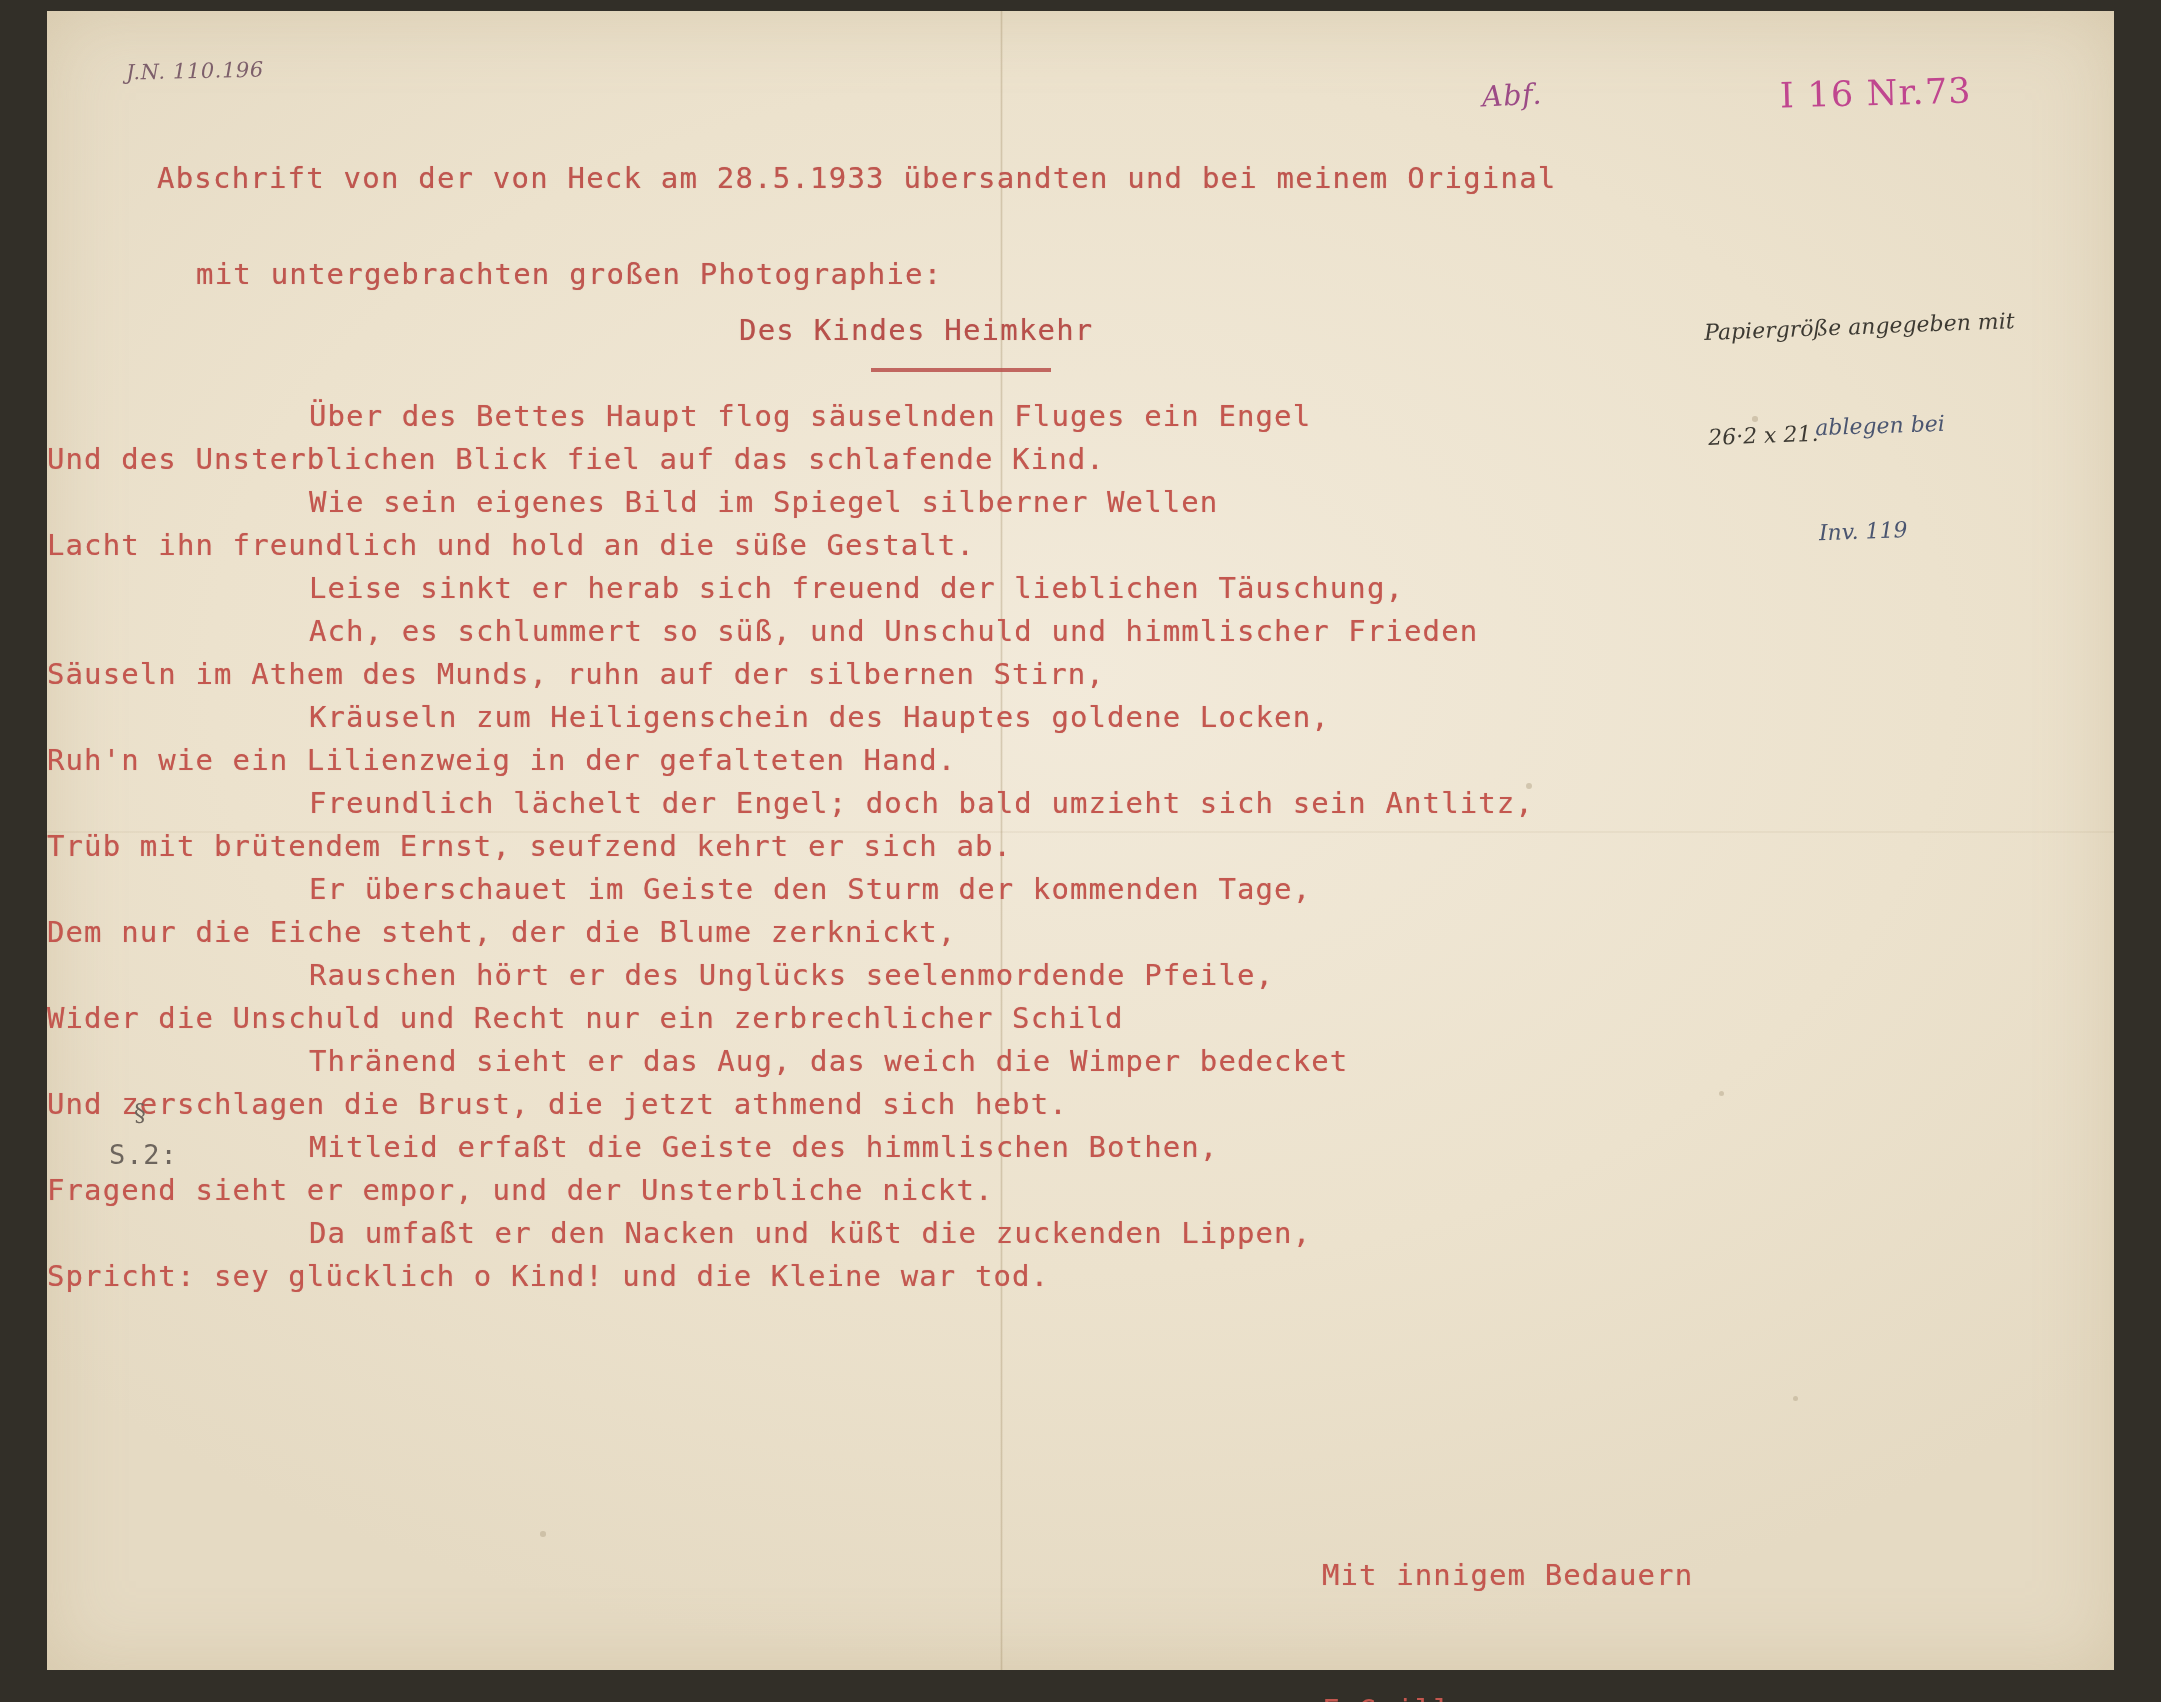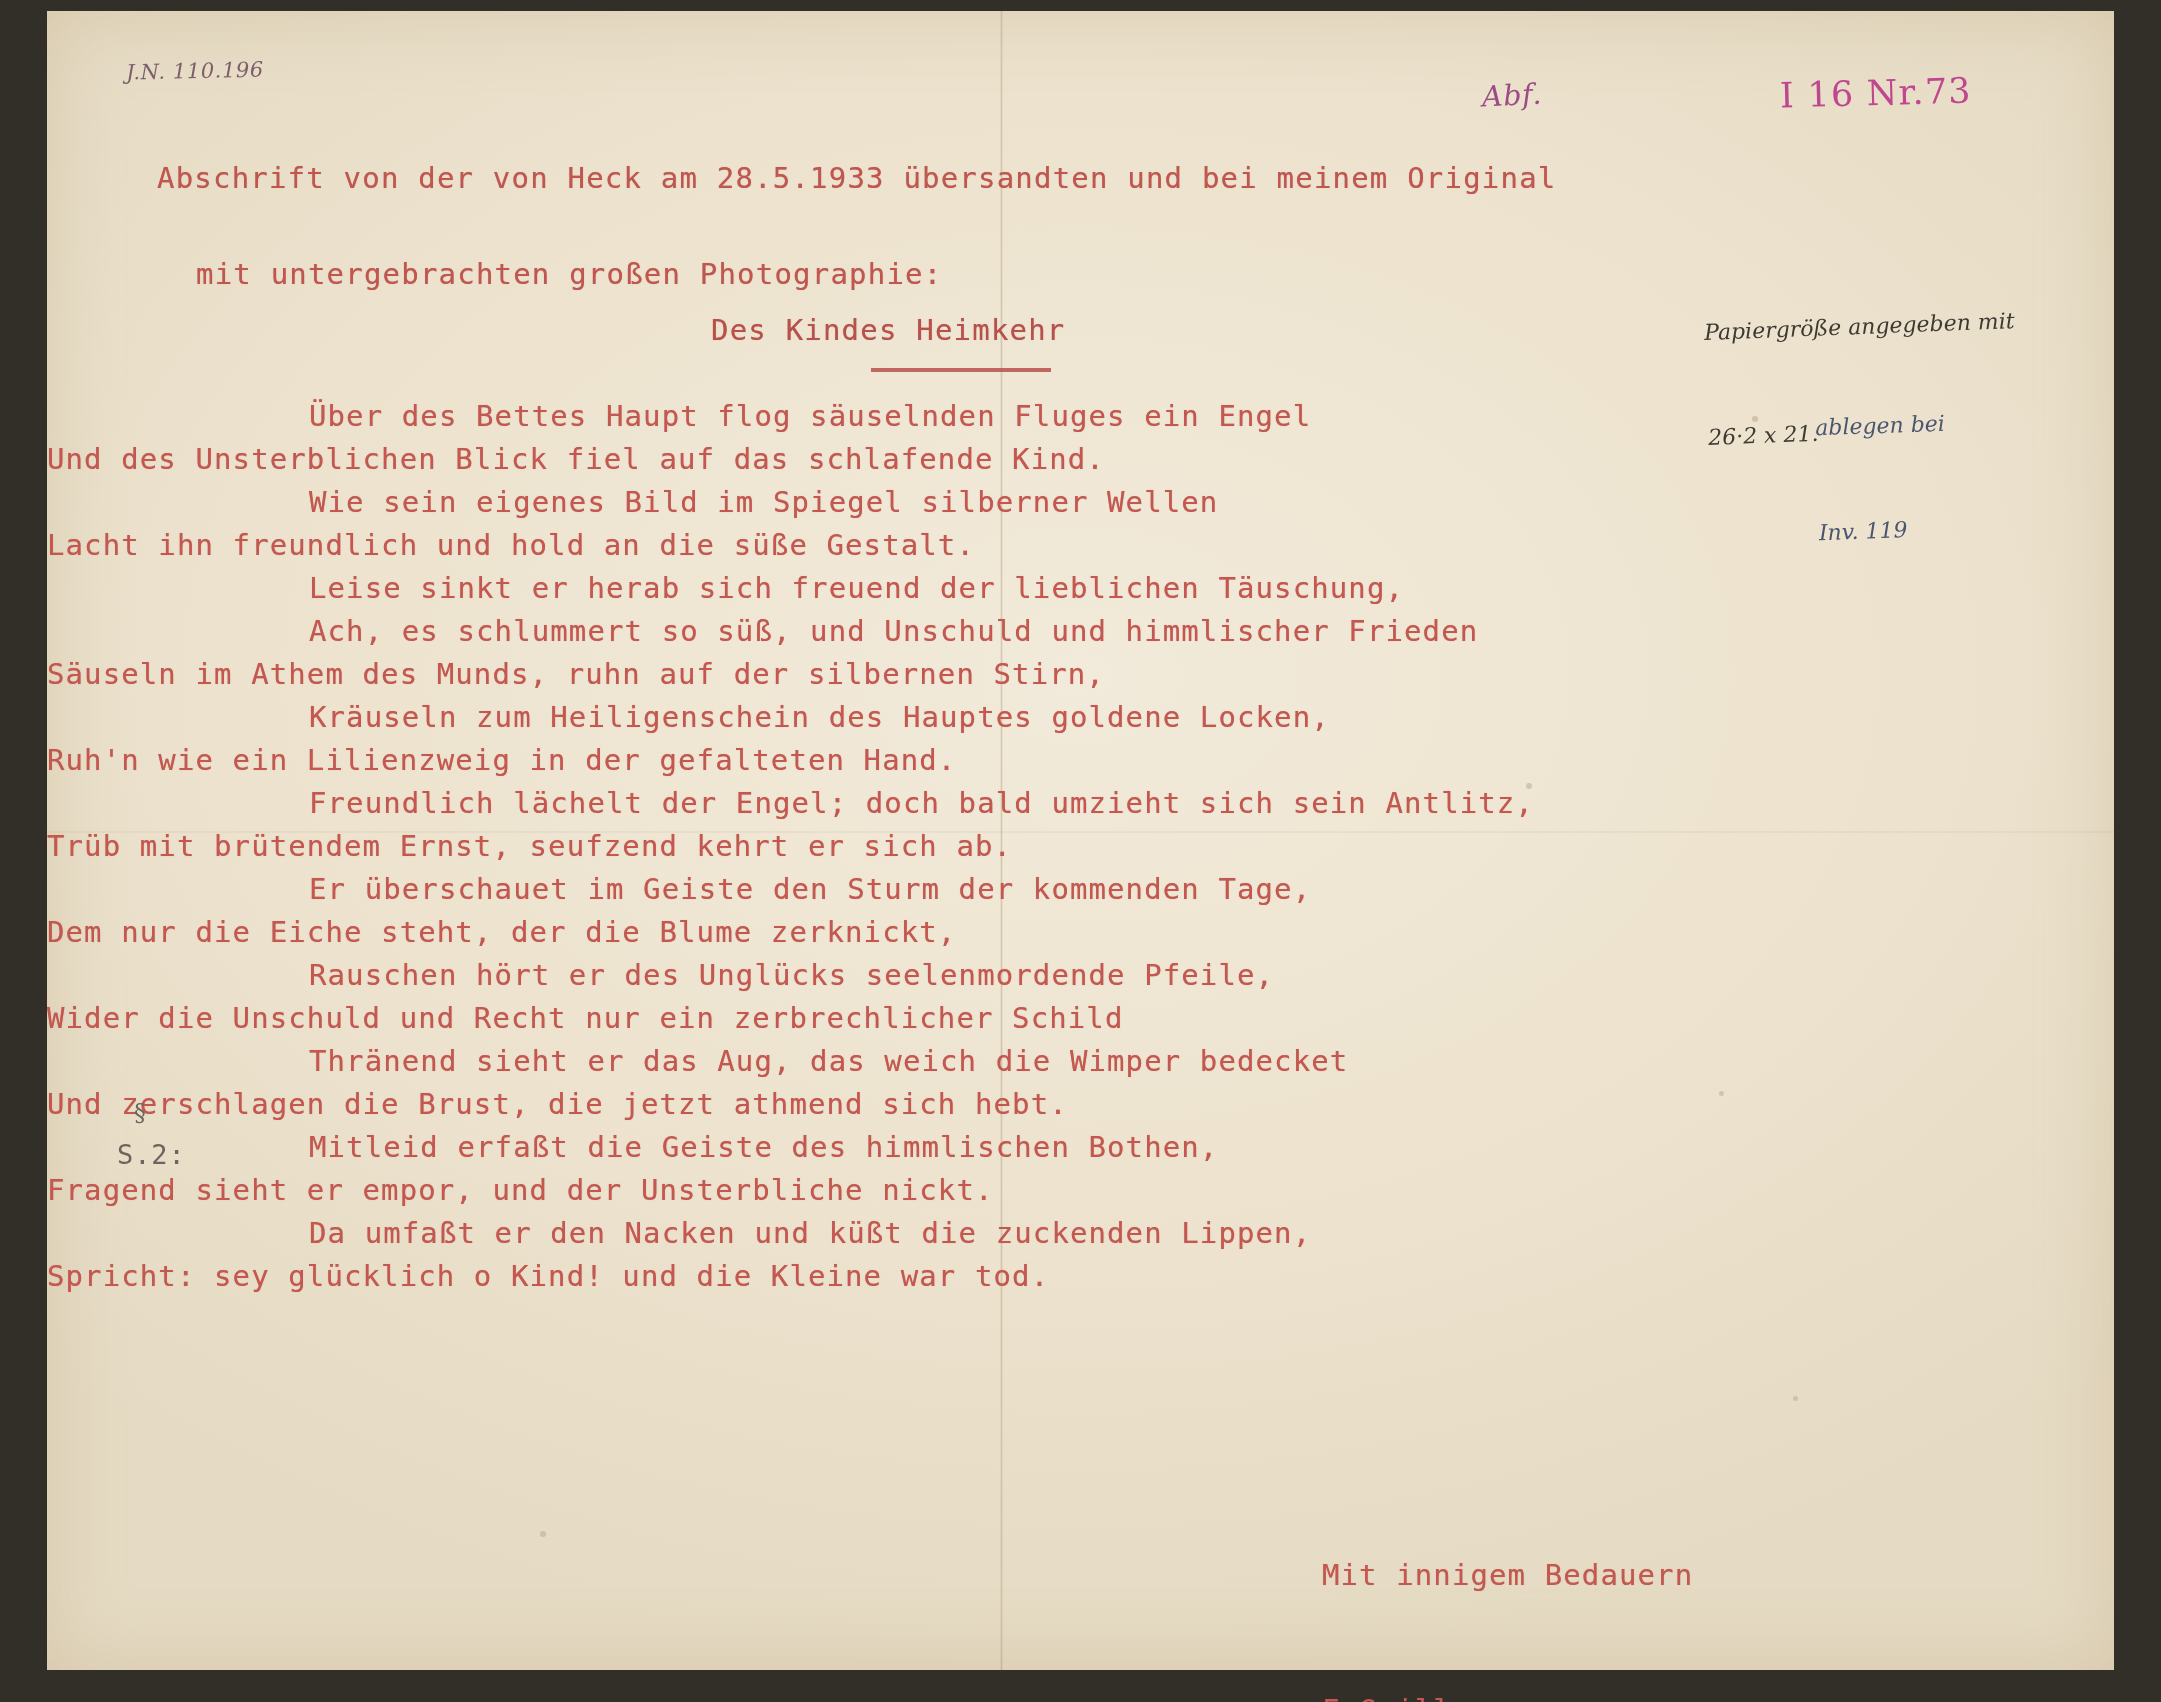--- a/index.html
+++ b/index.html
@@ -62,21 +62,21 @@
     top: 150px;
     font-size: 29px;
   }
   #hdr2 {
     left: 149px;
     top: 202px;
     font-size: 29px;
     margin-top: 44px;
   }
   #title {
-    left: 664px;
+    left: 692px;
     top: 302px;
     font-size: 29px;
     color: #b8504b;
   }
   #title-rule {
     position: absolute;
     left: 824px;
     top: 357px;
     width: 180px;
     height: 3.7px;
@@ -161,21 +161,21 @@
     left: 1770px;
     top: 327px;
     font-family: "DejaVu Serif", serif;
     font-style: italic;
     font-size: 22px;
     color: #4a5570;
     line-height: 35px;
     transform: rotate(-2deg);
   }
   #s2 {
-    left: 70px;
+    left: 62px;
     top: 1128px;
     font-family: "DejaVu Sans Mono", monospace;
     font-size: 27px;
     color: #6d655d;
     letter-spacing: 0.9px;
   }
   #pmark {
     left: 87px;
     top: 1088px;
     font-family: "DejaVu Serif", serif;

